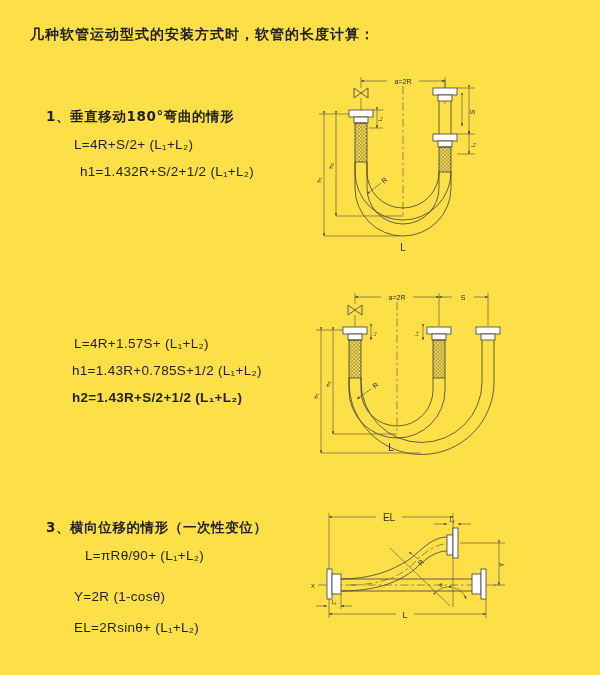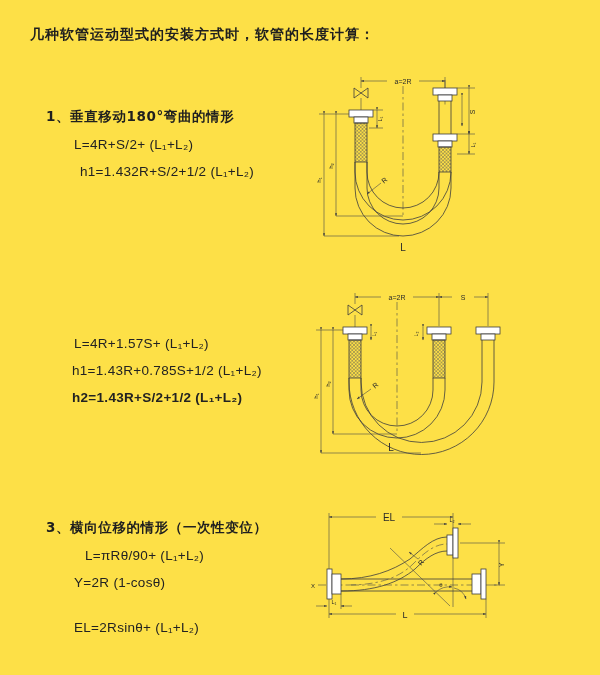--- a/index.html
+++ b/index.html
@@ -27,21 +27,21 @@
   <div class="heading" style="left:46px;top:108px;">1、垂直移动180°弯曲的情形</div>
   <div class="formula" style="left:74px;top:137px;">L=4R+S/2+ (L₁+L₂)</div>
   <div class="formula" style="left:72px;top:164px;margin-left:8px;">h1=1.432R+S/2+1/2 (L₁+L₂)</div>
 
   <div class="formula" style="left:74px;top:336px;">L=4R+1.57S+ (L₁+L₂)</div>
   <div class="formula" style="left:72px;top:363px;">h1=1.43R+0.785S+1/2 (L₁+L₂)</div>
   <div class="formula" style="left:72px;top:390px;font-weight:bold;">h2=1.43R+S/2+1/2 (L₁+L₂)</div>
 
   <div class="heading" style="left:46px;top:519px;">3、横向位移的情形（一次性变位）</div>
   <div class="formula" style="left:74px;top:548px;margin-left:11px;">L=πRθ/90+ (L₁+L₂)</div>
-  <div class="formula" style="left:74px;top:575px;text-align:right;">Y=2R (1-cosθ)</div>
+  <div class="formula" style="left:74px;top:589px;text-align:right;">Y=2R (1-cosθ)</div>
   <div class="formula" style="left:74px;top:620px;">EL=2Rsinθ+ (L₁+L₂)</div>
 
   <svg style="left:303px;top:66px;" width="295" height="192" viewBox="0 0 295 192">
     <defs>
       <pattern id="hx1" width="3.5" height="3.5" patternUnits="userSpaceOnUse">
         <path d="M0,0 L3.5,3.5 M3.5,0 L0,3.5" stroke="#555" stroke-width="0.45"></path>
       </pattern>
       <marker id="ar1" viewBox="0 0 10 10" refX="9.5" refY="5" markerWidth="7" markerHeight="5" orient="auto">
         <path d="M0,1.5 L10,5 L0,8.5 z" fill="#3d3d3d"></path>
       </marker>

